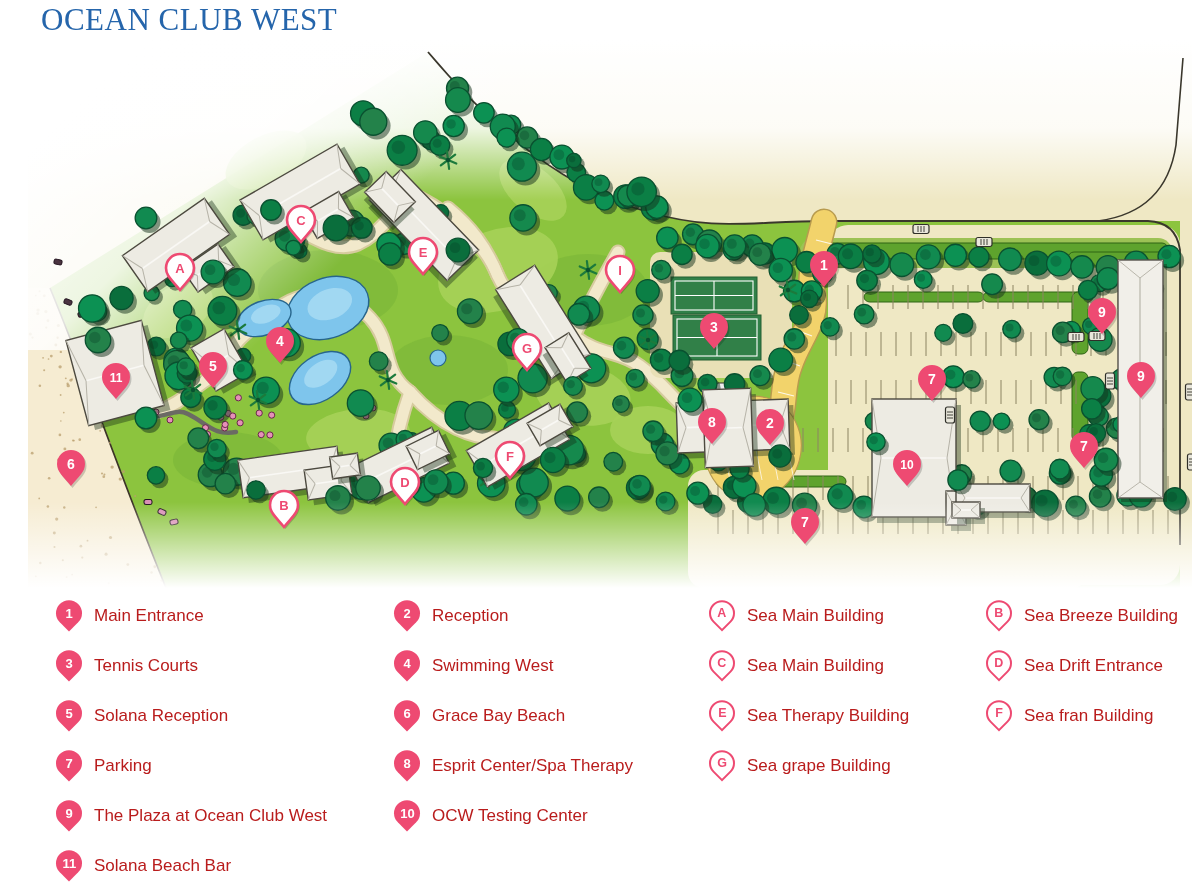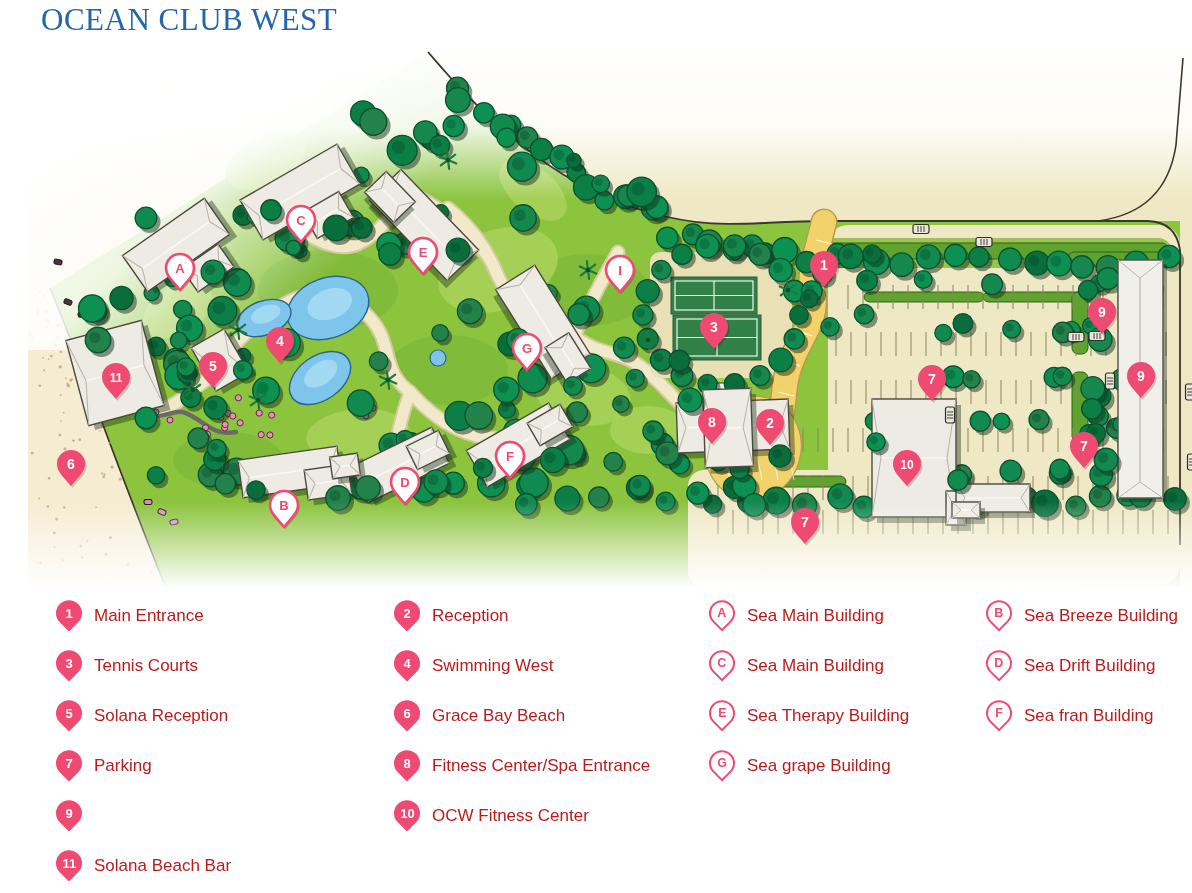--- a/index.html
+++ b/index.html
@@ -1496,20 +1496,21 @@
       <div class="legend-item" style="left: 28px; top: 751px;">
         <div class="pin filled">
           <span>7</span>
         </div>
         <span class="legend-label">Parking</span>
       </div>
       <div class="legend-item" style="left: 28px; top: 801px;">
         <div class="pin filled">
           <span>9</span>
         </div>
+        <span class="legend-label">The Plaza at Ocean Club West</span>
       </div>
       <div class="legend-item" style="left: 28px; top: 851px;">
         <div class="pin filled">
           <span>11</span>
         </div>
         <span class="legend-label">Solana Beach Bar</span>
       </div>
       <div class="legend-item" style="left: 366px; top: 601px;">
         <div class="pin filled">
           <span>2</span>
@@ -1525,27 +1526,27 @@
       <div class="legend-item" style="left: 366px; top: 701px;">
         <div class="pin filled">
           <span>6</span>
         </div>
         <span class="legend-label">Grace Bay Beach</span>
       </div>
       <div class="legend-item" style="left: 366px; top: 751px;">
         <div class="pin filled">
           <span>8</span>
         </div>
-        <span class="legend-label">Fitness Center/Spa Entrance</span>
+        <span class="legend-label">Esprit Center/Spa Therapy</span>
       </div>
       <div class="legend-item" style="left: 366px; top: 801px;">
         <div class="pin filled">
           <span>10</span>
         </div>
-        <span class="legend-label">OCW Fitness Center</span>
+        <span class="legend-label">OCW Testing Center</span>
       </div>
       <div class="legend-item" style="left: 681px; top: 601px;">
         <div class="pin outline">
           <span>A</span>
         </div>
         <span class="legend-label">Sea Main Building</span>
       </div>
       <div class="legend-item" style="left: 681px; top: 651px;">
         <div class="pin outline">
           <span>C</span>
@@ -1567,21 +1568,21 @@
       <div class="legend-item" style="left: 958px; top: 601px;">
         <div class="pin outline">
           <span>B</span>
         </div>
         <span class="legend-label">Sea Breeze Building</span>
       </div>
       <div class="legend-item" style="left: 958px; top: 651px;">
         <div class="pin outline">
           <span>D</span>
         </div>
-        <span class="legend-label">Sea Drift Building</span>
+        <span class="legend-label">Sea Drift Entrance</span>
       </div>
       <div class="legend-item" style="left: 958px; top: 701px;">
         <div class="pin outline">
           <span>F</span>
         </div>
         <span class="legend-label">Sea fran Building</span>
       </div>
     </div>
 </div>
 

